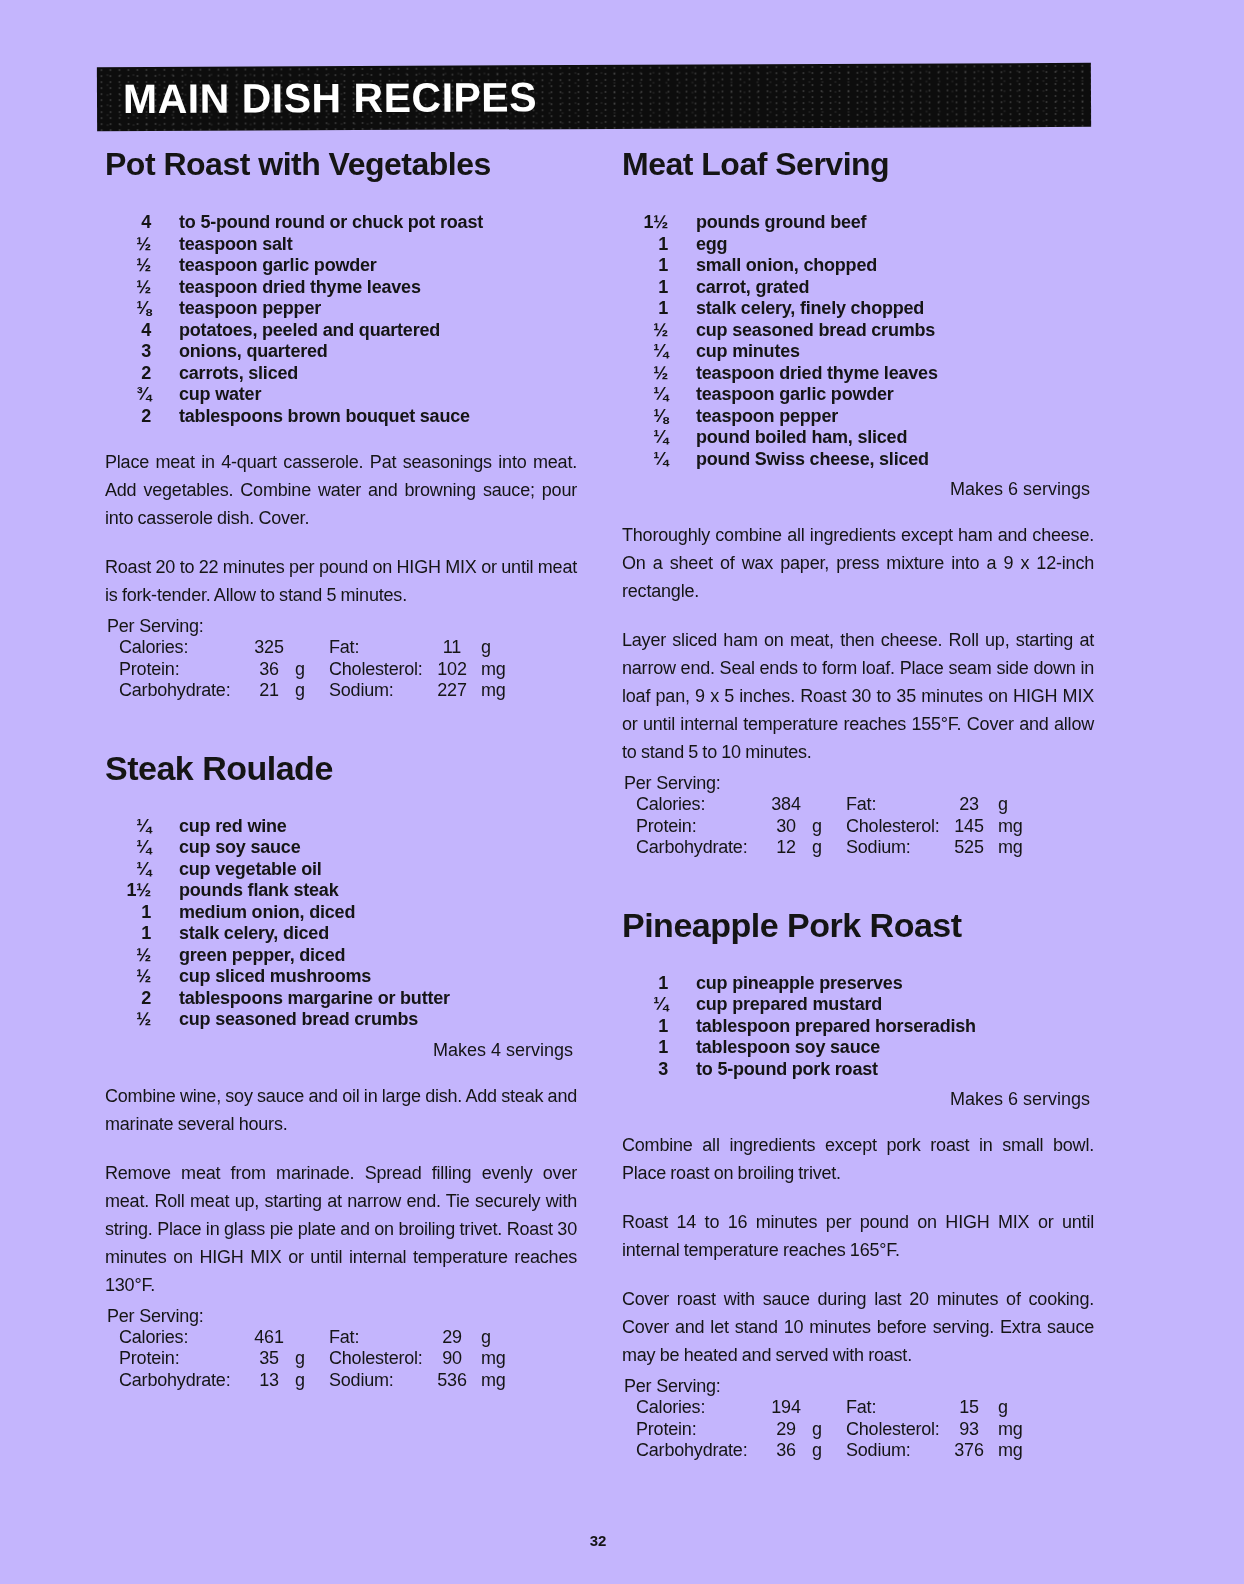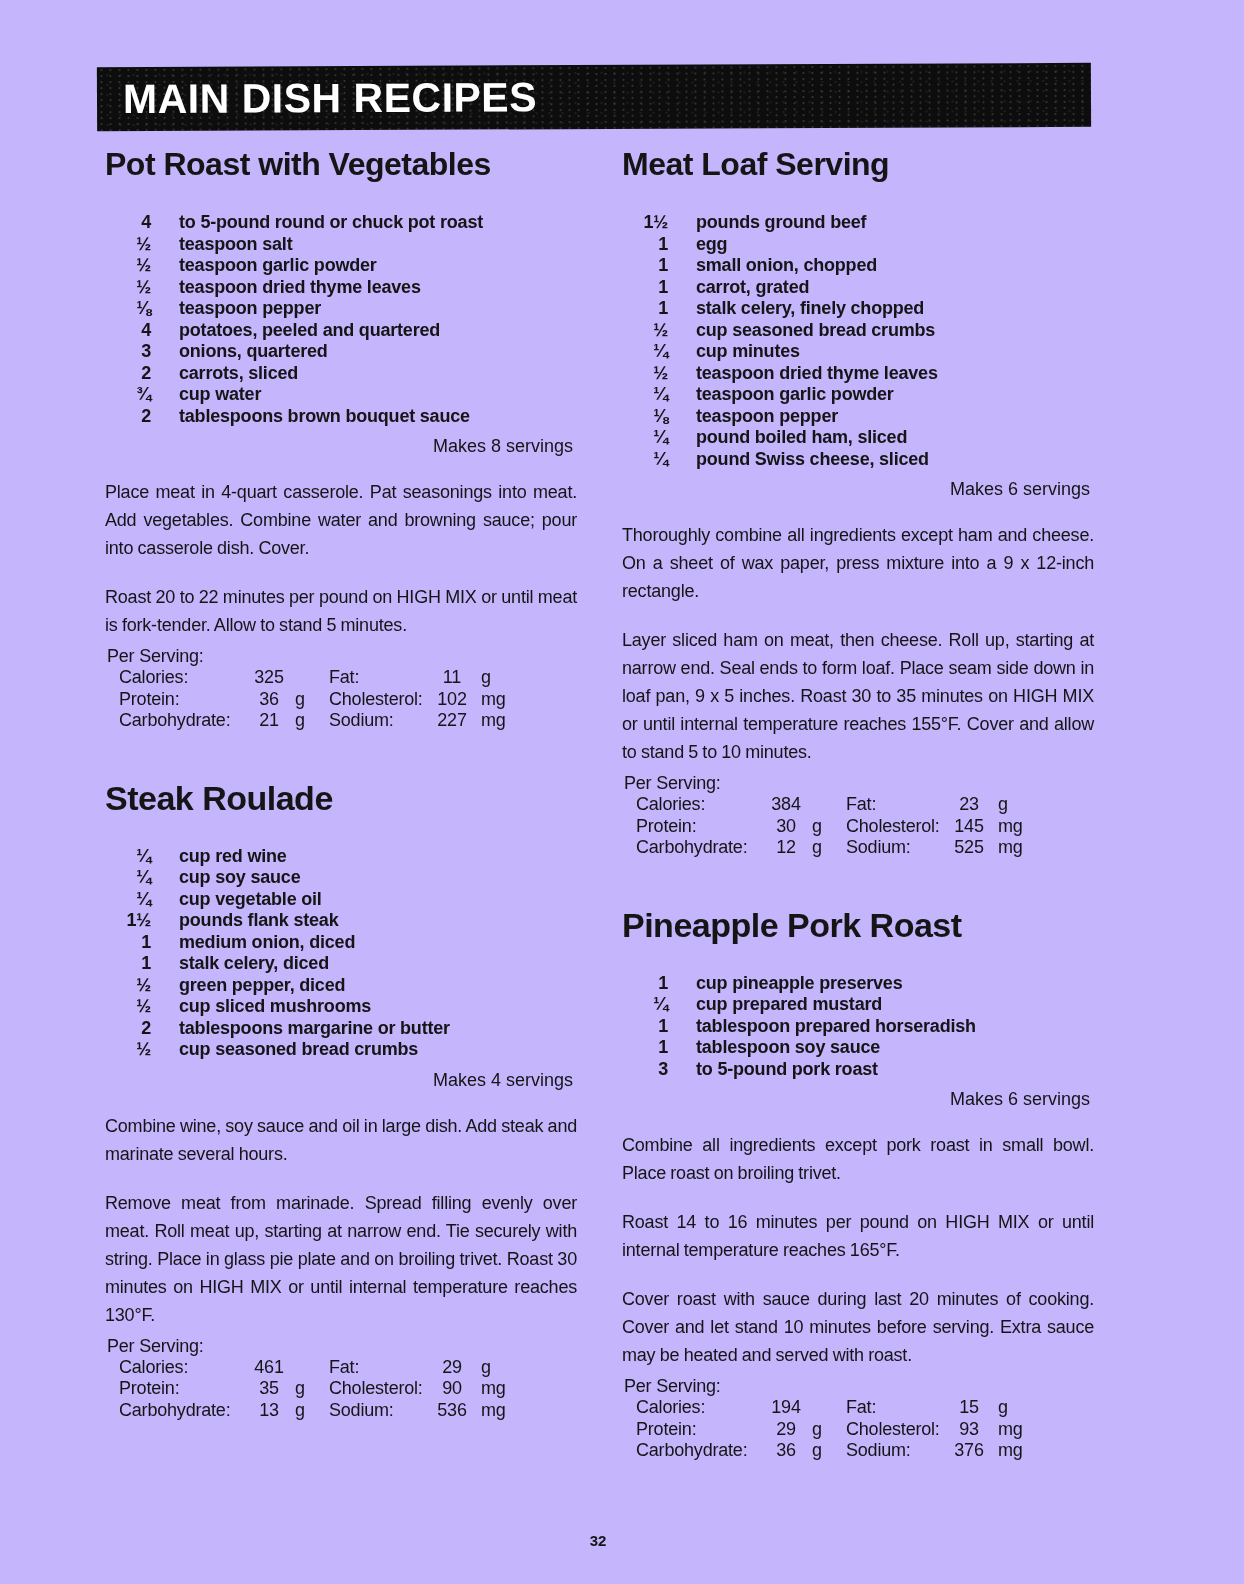--- a/index.html
+++ b/index.html
@@ -139,21 +139,20 @@
           <div class="ing-row">
             <span class="qty">¾</span>
             <span class="ing">cup water</span>
           </div>
 
           <div class="ing-row">
             <span class="qty">2</span>
             <span class="ing">tablespoons brown bouquet sauce</span>
           </div>
         </div>
-      <div class="makes">Makes 8 servings</div>
       <div class="paras">
 
           <p class="para">Place meat in 4-quart casserole. Pat seasonings into meat. Add vegetables. Combine water and browning sauce; pour into casserole dish. Cover.</p>
 
           <p class="para">Roast 20 to 22 minutes per pound on HIGH MIX or until meat is fork-tender. Allow to stand 5 minutes.</p>
         </div>
       <div class="nutrition">
         <div class="per-serving">Per Serving:</div>
         <div>
 

